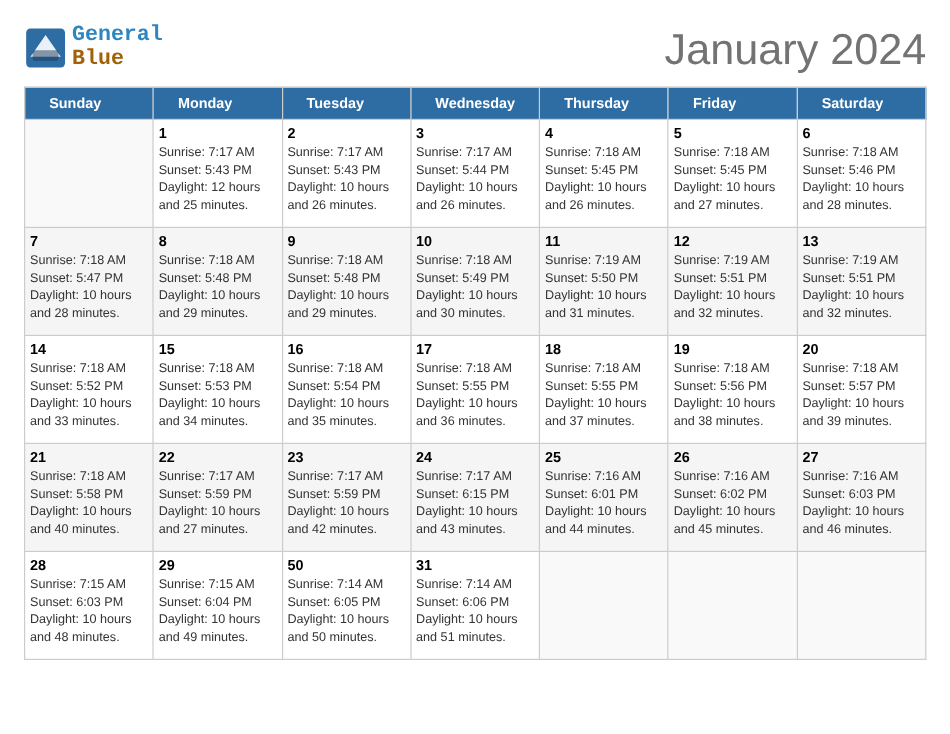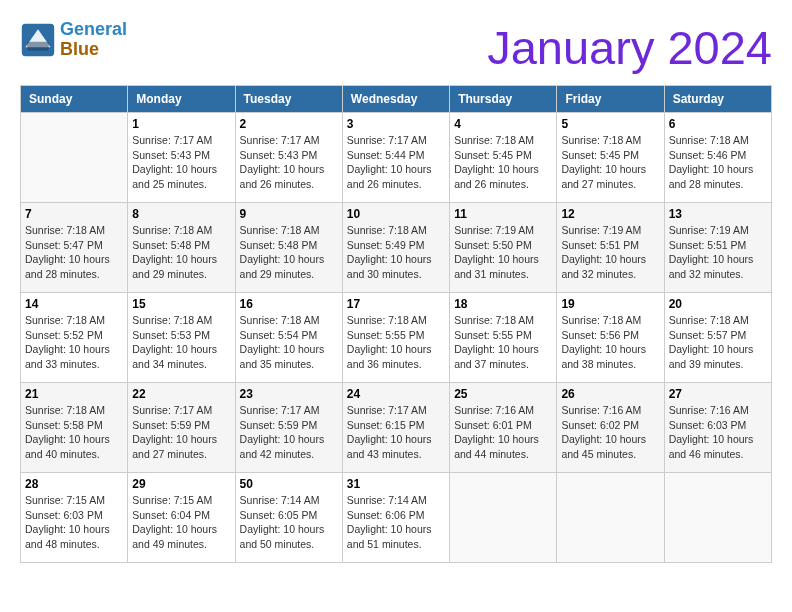--- a/index.html
+++ b/index.html
@@ -13,55 +13,56 @@
     .header {
       display: flex;
       justify-content: space-between;
       align-items: flex-start;
       margin-bottom: 10px;
     }
     .logo {
       display: flex;
       align-items: center;
       gap: 4px;
+      font-family: Liberation Mono, monospace;
     }
     .logo-text {
       font-size: 18px;
       font-weight: bold;
       color: #1a3a5c;
       line-height: 1.1;
     }
     .logo-text span {
       color: #2e86c1;
     }
     .logo-icon {
       width: 36px;
       height: 36px;
     }
     .title-area {
       text-align: right;
     }
     .month-year {
-      font-size: 47px;
-      color: #6d28d9;
+      font-size: 36px;
+      color: #737373;
       font-weight: normal;
     }
     .location {
       font-size: 14px;
       color: #555;
     }
     table {
       width: 100%;
       border-collapse: collapse;
       font-size: 10.5px;
     }
     thead tr th {
       background-color: #2e6da4;
       color: #fff;
-      padding: 6px 8px;
+      padding: 6px 20px;
       text-align: left;
       font-size: 12px;
       font-weight: bold;
       border: 1px solid #ccc;
     }
     tbody tr td {
       border: 1px solid #ccc;
       vertical-align: top;
       padding: 4px;
       height: 90px;
@@ -118,21 +119,21 @@
       </tr>
   </thead>
   <tbody id="calendar-body">
   <tr>
         <td class="empty"></td>
         <td>
         <div class="day-number">1</div>
         <div class="day-info">
           <div>Sunrise: 7:17 AM</div>
           <div>Sunset: 5:43 PM</div>
-          <div>Daylight: 10 hours and 25 minutes.</div>
+          <div>Daylight: 12 hours and 25 minutes.</div>
         </div>
       </td>
         <td>
         <div class="day-number">2</div>
         <div class="day-info">
           <div>Sunrise: 7:17 AM</div>
           <div>Sunset: 5:43 PM</div>
           <div>Daylight: 10 hours and 26 minutes.</div>
         </div>
       </td>

